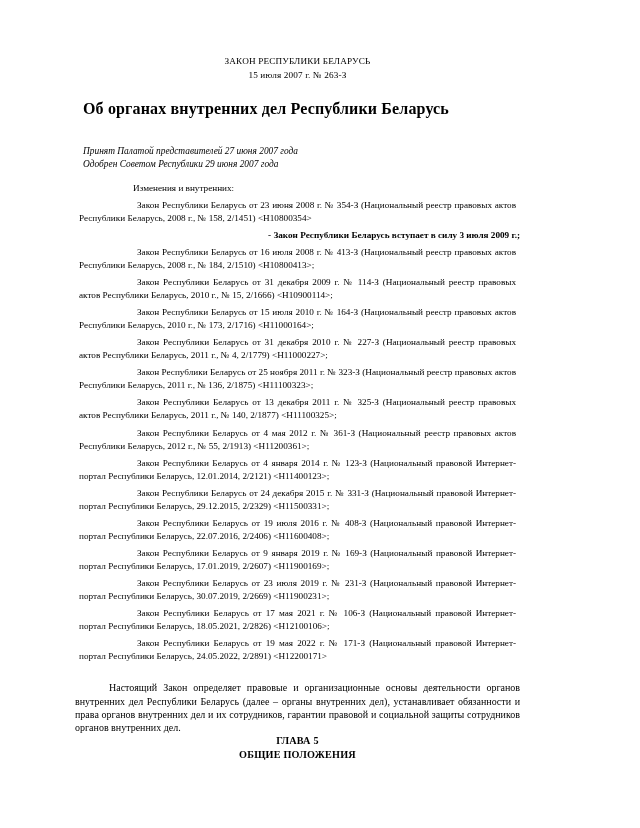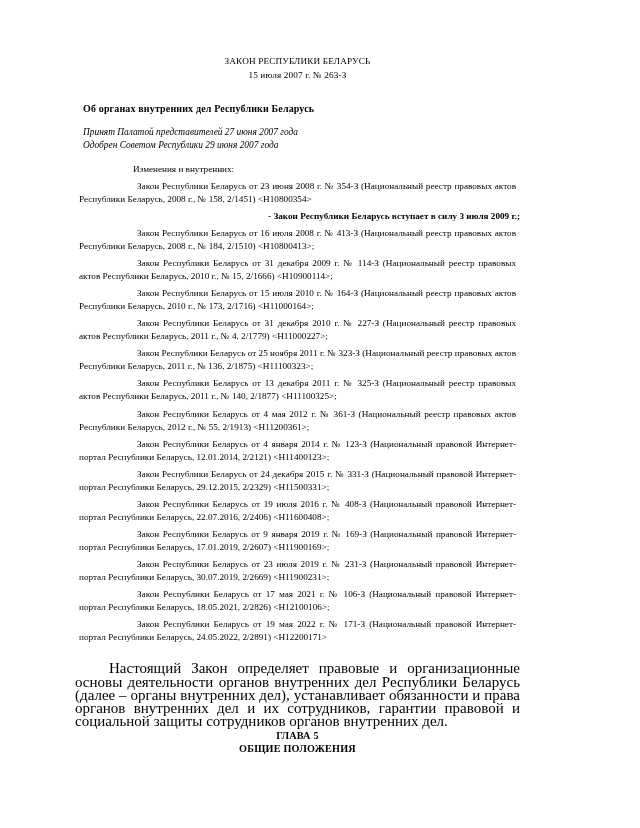--- a/index.html
+++ b/index.html
@@ -27,28 +27,28 @@
     text-align: center;
     font-size: 9.2px;
     line-height: 13.5px;
     letter-spacing: 0.15px;
   }
   .doc-header .line {
     display: block;
   }
   .doc-title {
     margin-top: 19px;
-    font-size: 10px;
+    font-size: 16px;
     font-weight: bold;
     line-height: 16px;
     letter-spacing: 0.15px;
     text-indent: 8px;
   }
   .adoption {
-    margin-top: 9px;
+    margin-top: 28px;
     font-style: italic;
     font-size: 9.4px;
     line-height: 13.4px;
     text-indent: 8px;
   }
   .adoption .line {
     display: block;
   }
   .amend-heading {
     margin-top: 10px;
@@ -70,21 +70,21 @@
     display: inline;
   }
   .amend-note {
     font-weight: bold;
     text-indent: 0;
     text-align: right;
     margin: 0;
   }
   .intro {
     margin-top: 18px;
-    font-size: 15px;
+    font-size: 10px;
     line-height: 13.3px;
     text-align: justify;
     text-indent: 34px;
   }
   .chapter {
     margin-top: 0px;
     text-align: center;
     font-weight: bold;
     font-size: 10.2px;
     line-height: 13.6px;

